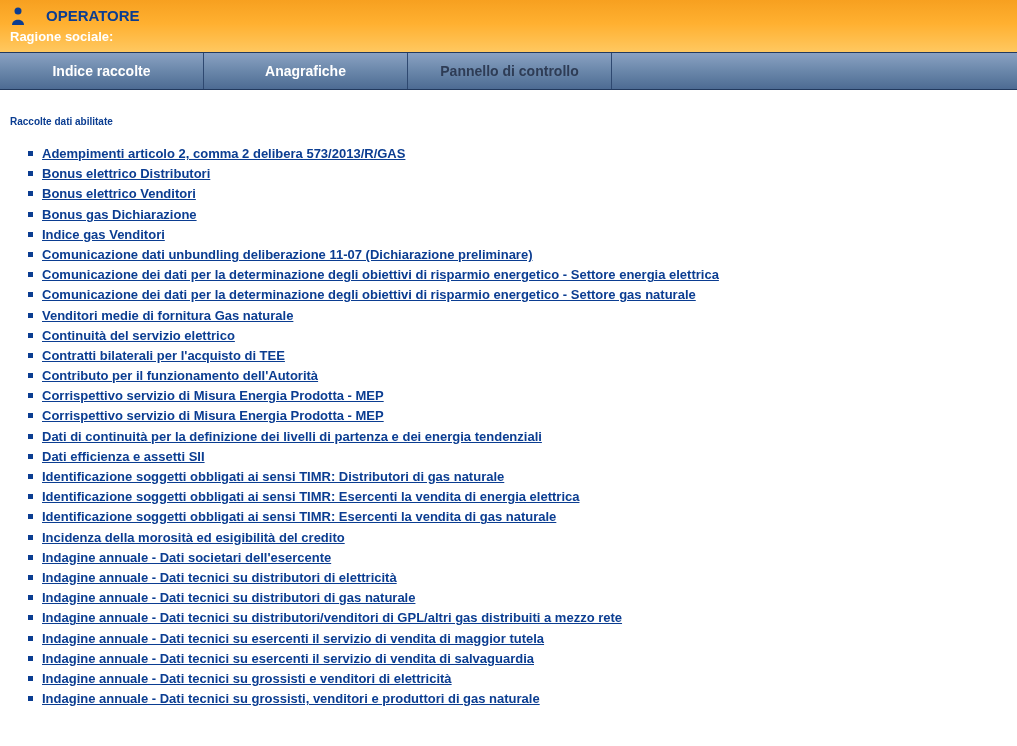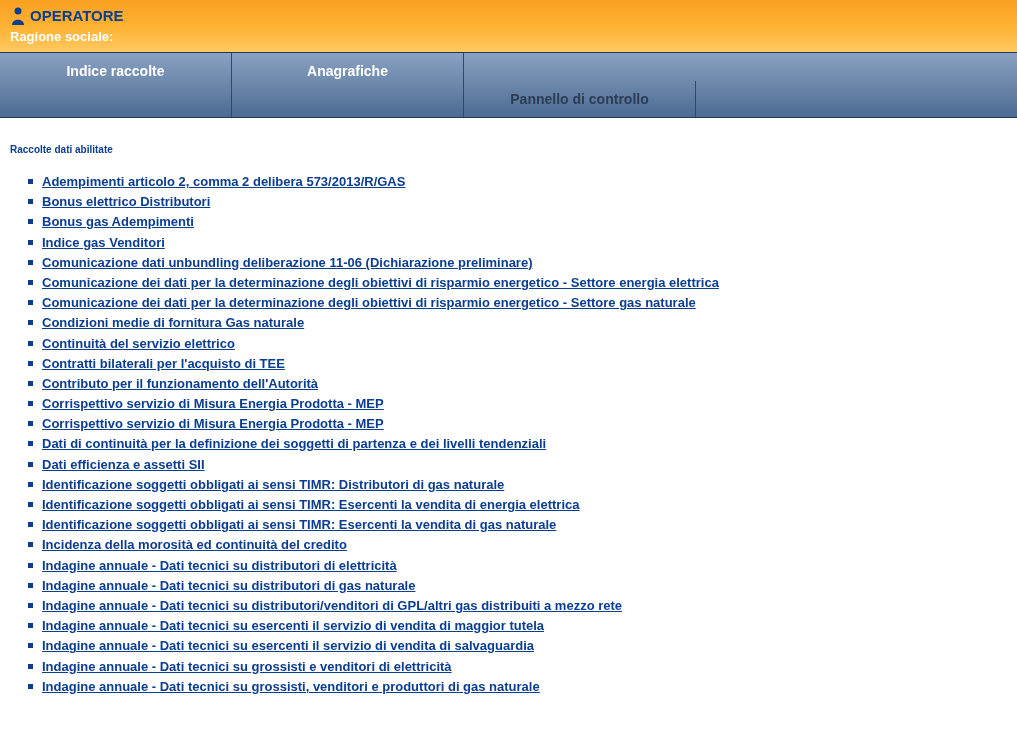--- a/index.html
+++ b/index.html
@@ -2,48 +2,48 @@
 <html><head>
   <meta charset="utf-8">
   <style>
     * { margin: 0; padding: 0; box-sizing: border-box; }
     body { font-family: Arial, Helvetica, sans-serif; font-size: 13px; background: #fff; }
 
     .header {
       background: linear-gradient(to bottom, #f7a020 0%, #ffb030 45%, #ffc860 100%);
       padding: 6px 10px 8px 10px;
     }
-    .header-top { display: flex; align-items: center; gap: 4px; margin-bottom: 4px; }
+    .header-top { display: flex; align-items: center; gap: 20px; margin-bottom: 4px; }
     .person-icon {
       width: 16px; height: 19px; position: relative; display: inline-block;
     }
     .person-icon svg { display:block; }
     .header-title { color: #0b3d91; font-weight: bold; font-size: 15px; }
     .header-row { color: #fff; font-weight: bold; font-size: 13px; margin-top: 2px; }
     .header-row .field { display:inline-block; margin-right: 130px; }
 
     .navbar {
       display: flex;
       background: linear-gradient(to bottom, #8aa1c2 0%, #6a87aa 50%, #4d6b93 100%);
       border-top: 1px solid #22395e;
       border-bottom: 1px solid #22395e;
     }
     .nav-tab {
       flex: 0 0 auto;
-      width: 232px;
+      width: 204px;
       text-align: center;
       padding: 10px 0;
       border-right: 1px solid #2e4870;
       font-weight: bold;
       font-size: 14px;
       color: #fff;
       cursor: pointer;
     }
     .nav-tab.active { color: #fff; }
-    .nav-tab.inactive { color: #2e3c55; margin-top: 28px; }
+    .nav-tab.inactive { color: #2e3c55; }
     .nav-filler { flex: 1; }
 
     .content { padding: 26px 10px 20px 10px; }
     .section-title { color: #0b3d91; font-weight: bold; font-size: 10px; margin-bottom: 18px; }
 
     ul.link-list { list-style: none; padding-left: 18px; }
     ul.link-list li {
       position: relative;
       padding-left: 14px;
       line-height: 1.4;
@@ -86,37 +86,39 @@
   <div class="nav-tab active">Anagrafiche</div>
   <div class="nav-tab inactive">Pannello di controllo</div>
   <div class="nav-filler"></div>
 </div>
 
 <div class="content">
   <div class="section-title">Raccolte dati abilitate</div>
   <ul class="link-list" id="link-list">
       <li><a href="#">Adempimenti articolo 2, comma 2 delibera 573/2013/R/GAS</a></li>
       <li><a href="#">Bonus elettrico Distributori</a></li>
-      <li><a href="#">Bonus gas Adempimenti</a></li>
+      <li><a href="#">Bonus elettrico Venditori</a></li>
+      <li><a href="#">Bonus gas Dichiarazione</a></li>
       <li><a href="#">Indice gas Venditori</a></li>
-      <li><a href="#">Comunicazione dati unbundling deliberazione 11-06 (Dichiarazione preliminare)</a></li>
+      <li><a href="#">Comunicazione dati unbundling deliberazione 11-07 (Dichiarazione preliminare)</a></li>
       <li><a href="#">Comunicazione dei dati per la determinazione degli obiettivi di risparmio energetico - Settore energia elettrica</a></li>
       <li><a href="#">Comunicazione dei dati per la determinazione degli obiettivi di risparmio energetico - Settore gas naturale</a></li>
-      <li><a href="#">Condizioni medie di fornitura Gas naturale</a></li>
+      <li><a href="#">Venditori medie di fornitura Gas naturale</a></li>
       <li><a href="#">Continuità del servizio elettrico</a></li>
       <li><a href="#">Contratti bilaterali per l'acquisto di TEE</a></li>
       <li><a href="#">Contributo per il funzionamento dell'Autorità</a></li>
       <li><a href="#">Corrispettivo servizio di Misura Energia Prodotta - MEP</a></li>
       <li><a href="#">Corrispettivo servizio di Misura Energia Prodotta - MEP</a></li>
-      <li><a href="#">Dati di continuità per la definizione dei soggetti di partenza e dei livelli tendenziali</a></li>
+      <li><a href="#">Dati di continuità per la definizione dei livelli di partenza e dei energia tendenziali</a></li>
       <li><a href="#">Dati efficienza e assetti SII</a></li>
       <li><a href="#">Identificazione soggetti obbligati ai sensi TIMR: Distributori di gas naturale</a></li>
       <li><a href="#">Identificazione soggetti obbligati ai sensi TIMR: Esercenti la vendita di energia elettrica</a></li>
       <li><a href="#">Identificazione soggetti obbligati ai sensi TIMR: Esercenti la vendita di gas naturale</a></li>
-      <li><a href="#">Incidenza della morosità ed continuità del credito</a></li>
+      <li><a href="#">Incidenza della morosità ed esigibilità del credito</a></li>
+      <li><a href="#">Indagine annuale - Dati societari dell'esercente</a></li>
       <li><a href="#">Indagine annuale - Dati tecnici su distributori di elettricità</a></li>
       <li><a href="#">Indagine annuale - Dati tecnici su distributori di gas naturale</a></li>
       <li><a href="#">Indagine annuale - Dati tecnici su distributori/venditori di GPL/altri gas distribuiti a mezzo rete</a></li>
       <li><a href="#">Indagine annuale - Dati tecnici su esercenti il servizio di vendita di maggior tutela</a></li>
       <li><a href="#">Indagine annuale - Dati tecnici su esercenti il servizio di vendita di salvaguardia</a></li>
       <li><a href="#">Indagine annuale - Dati tecnici su grossisti e venditori di elettricità</a></li>
       <li><a href="#">Indagine annuale - Dati tecnici su grossisti, venditori e produttori di gas naturale</a></li>
     </ul>
 </div>
 

